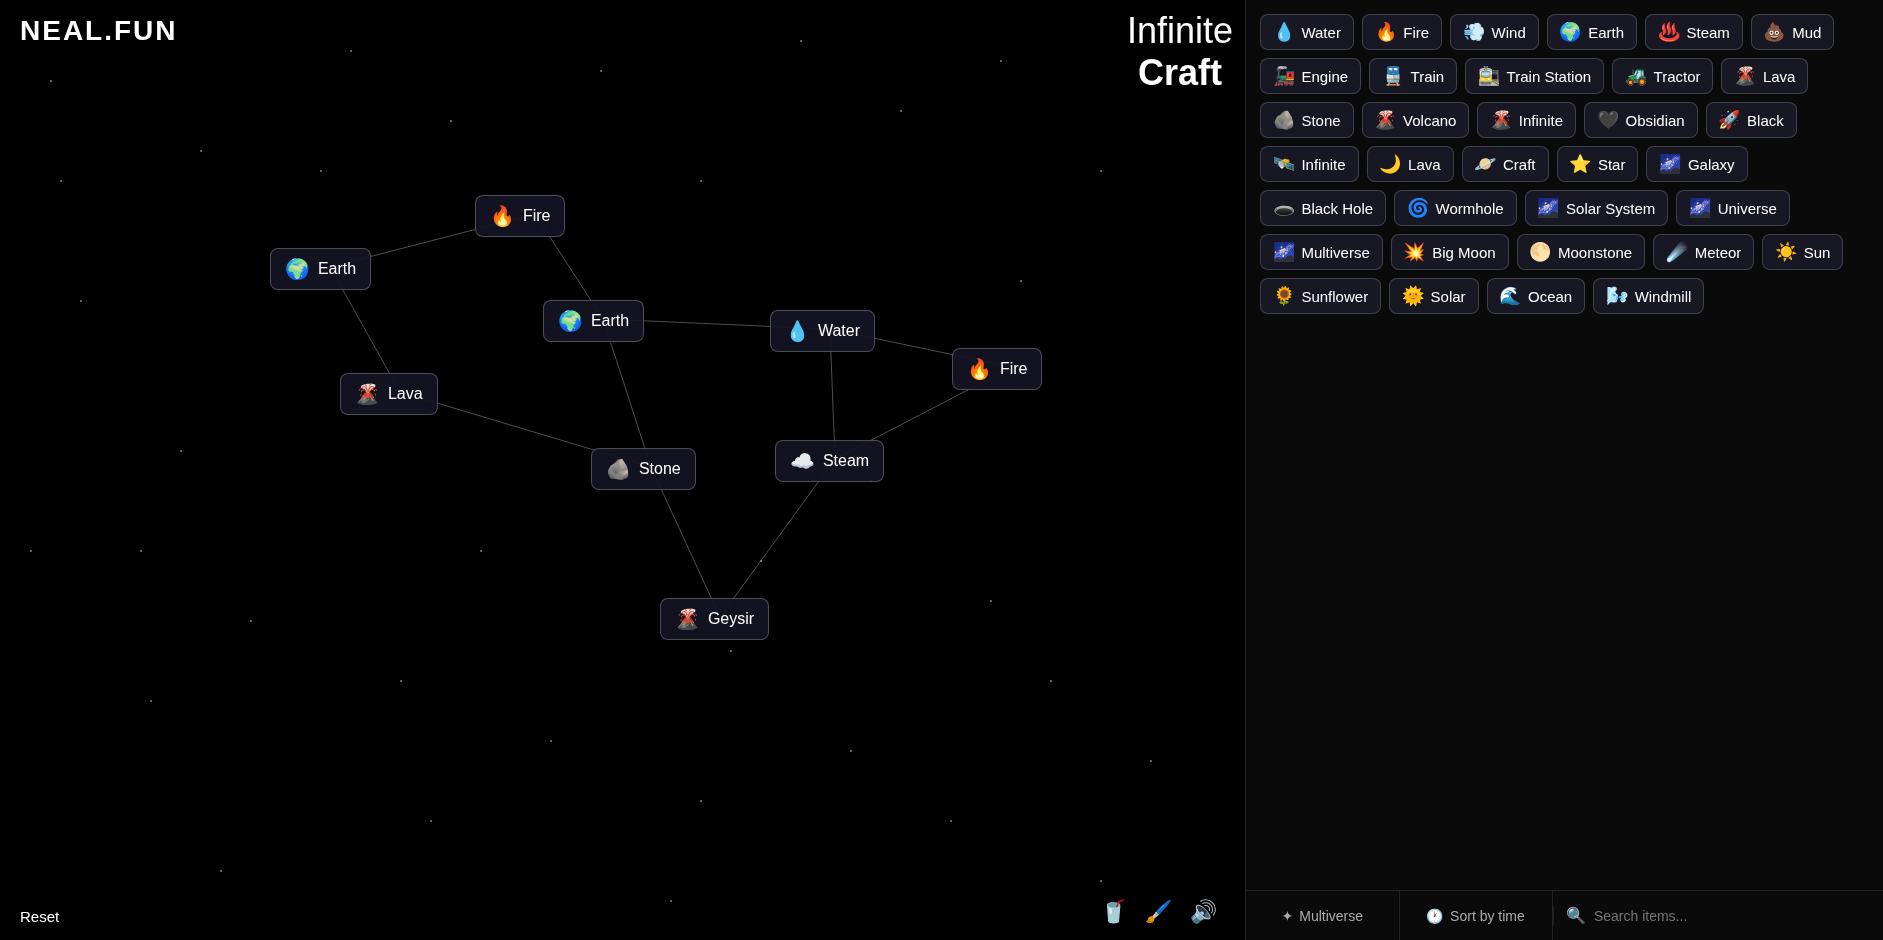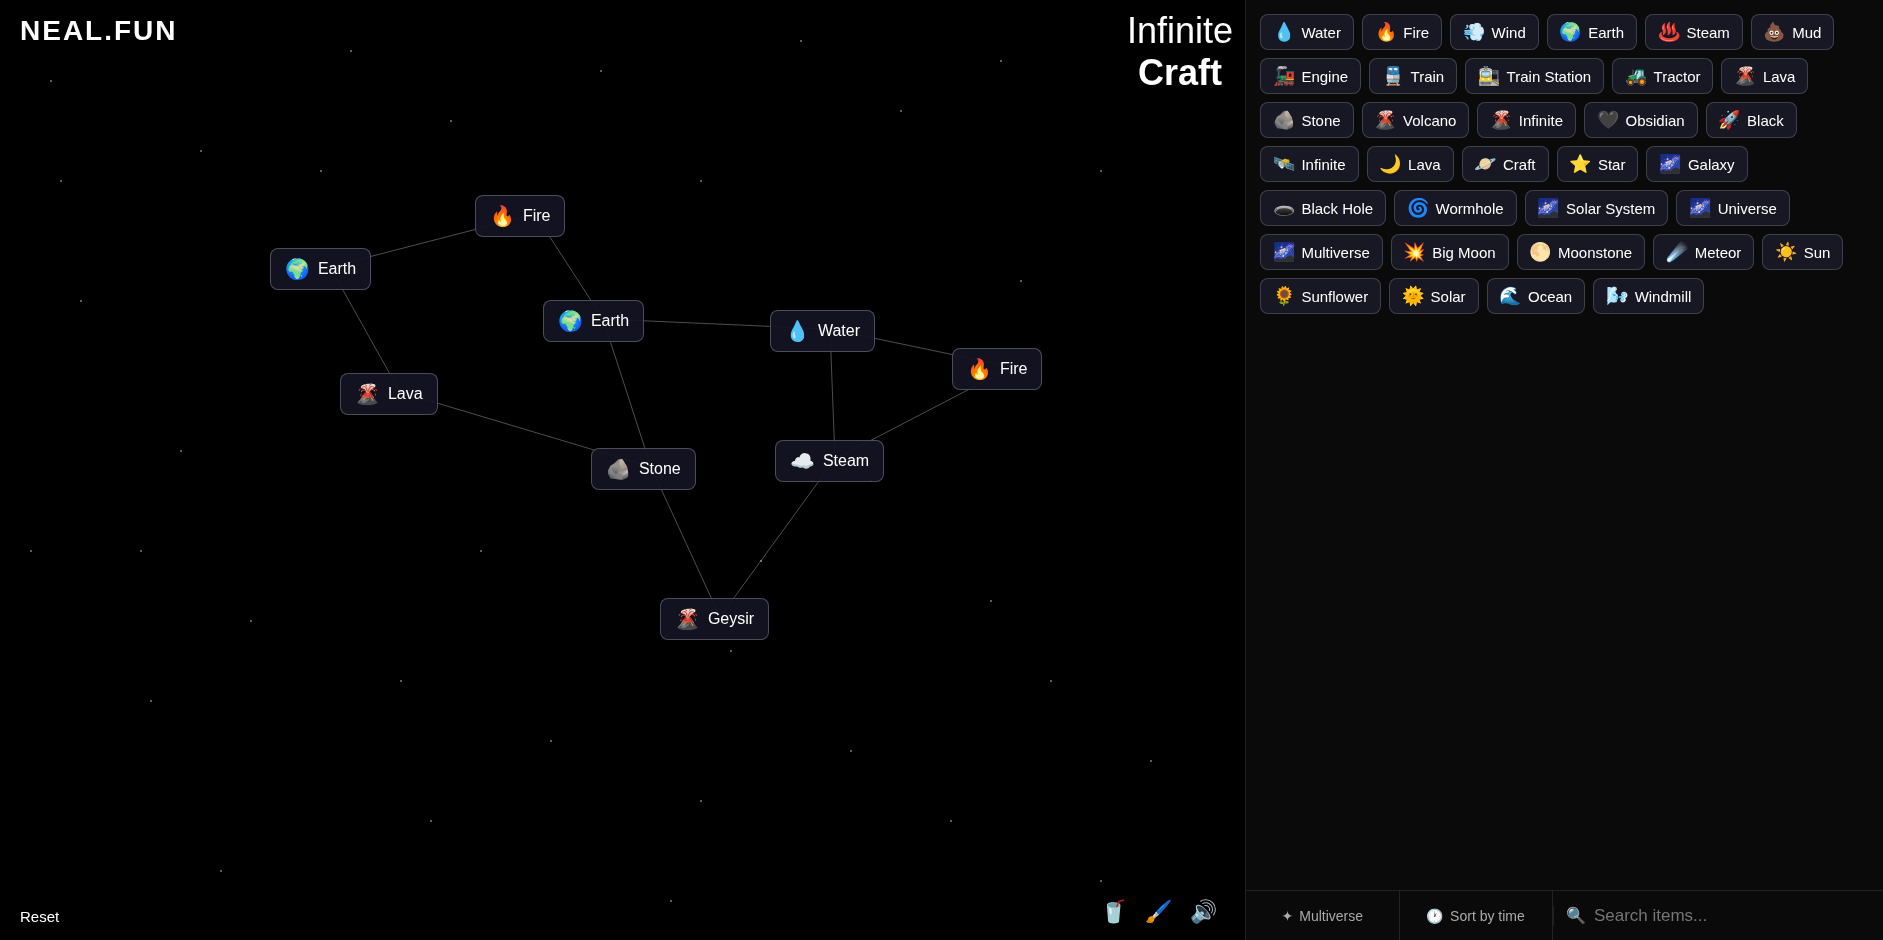--- a/index.html
+++ b/index.html
@@ -160,21 +160,21 @@
       align-items: center;
       padding: 0 12px;
       gap: 8px;
       border-left: 1px solid rgba(255,255,255,0.1);
     }
     .search-input {
       background: transparent;
       border: none;
       outline: none;
       color: #aaa;
-      font-size: 17px;
+      font-size: 14px;
       flex: 1;
     }
 
     
     .bottom-left {
       position: absolute;
       bottom: 15px;
       left: 20px;
       z-index: 10;
       display: flex;

